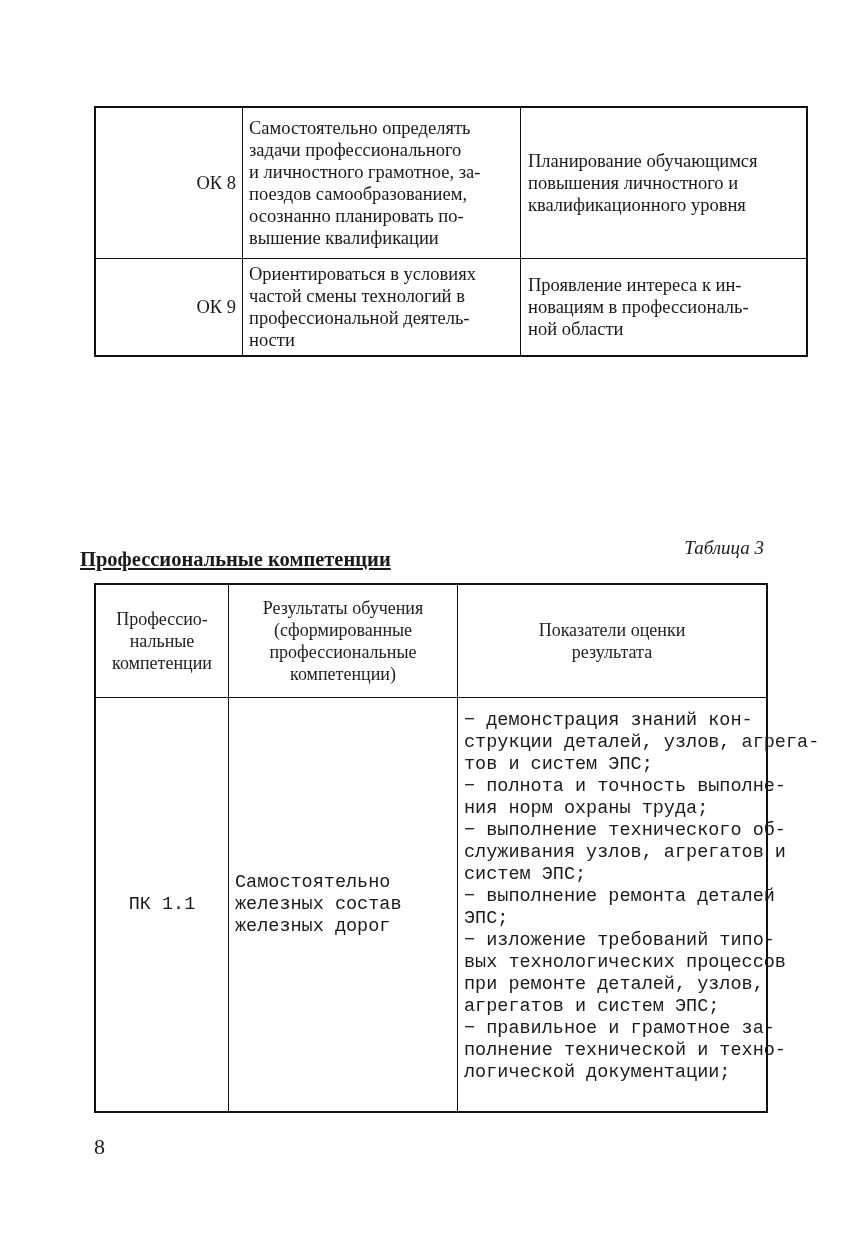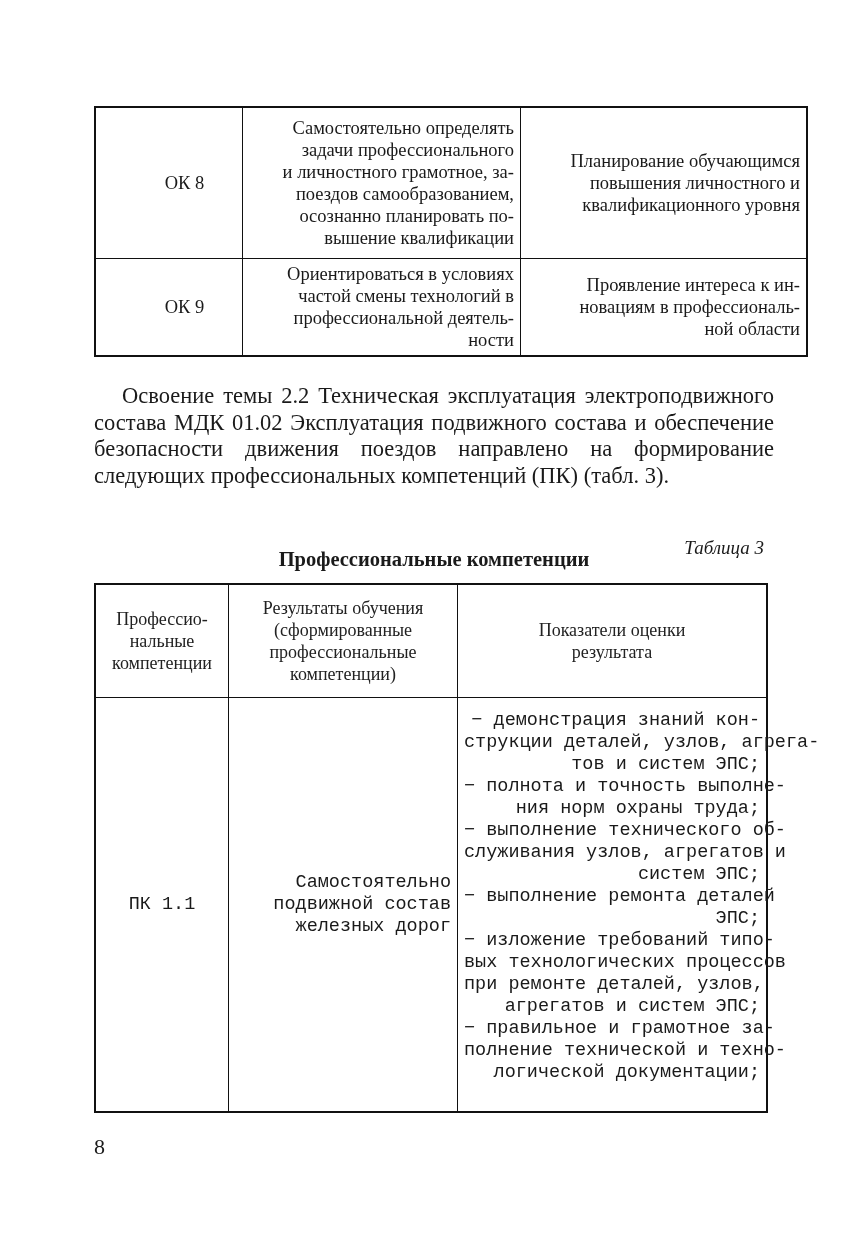--- a/index.html
+++ b/index.html
@@ -25,28 +25,27 @@
       left: 94px;
       border-collapse: collapse;
       table-layout: fixed;
       font-size: 18.5px;
       line-height: 22px;
     }
     table.t td {
       border: 1.5px solid #111;
       padding: 3px 6px 3px 6px;
       vertical-align: middle;
-      text-align: right;
     }
     table.t td.outer-l { border-left-width: 2px; }
     table.t td.outer-r { border-right-width: 2px; }
     #t1 { top: 106px; width: 680px; }
     #t1 tr.r1 td { border-top-width: 2px; height: 144px; }
     #t1 tr.r2 td { border-bottom-width: 2px; height: 90px; }
-    #t1 td.code { text-align: center; width: 103px; padding-left: 37px; }
+    #t1 td.code { text-align: right; width: 103px; padding-left: 37px; }
     #t1 td.desc { width: 265px; }
     #t1 td.ind  { width: 272px; padding-left: 7px; }
 
     .para {
       position: absolute;
       left: 94px;
       top: 383px;
       width: 680px;
       font-size: 22.5px;
       line-height: 26.6px;
@@ -58,28 +57,28 @@
     .table-label {
       position: absolute;
       right: 84px;
       top: 528px;
       font-style: italic;
       font-size: 19px;
       margin: 9px;
     }
     .table-title {
       position: absolute;
-      left: 94px;
+      left: 80px;
       width: 680px;
       top: 548px;
-      text-align: center;
       font-weight: bold;
       font-size: 20.5px;
       margin: 0;
       font-family: "Liberation Serif", "DejaVu Serif", serif;
+      text-decoration: underline;
     }
 
     #t2 { top: 583px; width: 584px; }
     #t2 tr.hdr td { border-top-width: 2px; height: 106px; text-align: center; color: #222; font-size: 18px; }
     #t2 tr.body td { border-bottom-width: 2px; height: 398px; font-family: Liberation Mono, monospace; }
     #t2 td.c1 { width: 124px; text-align: center; padding: 3px 4px; }
     #t2 td.c2 { width: 216px; }
     #t2 td.c3 { width: 296px; }
     #t2 tr.hdr td.c2 { text-align: center; }
     #t2 tr.body td.c3 { vertical-align: top; padding-top: 12px; line-height: 22px; }
@@ -131,21 +130,20 @@
       </td>
       <td class="ind outer-r">
         <span class="line">Проявление интереса к ин-</span>
         <span class="line">новациям в профессиональ-</span>
         <span class="line">ной области</span>
       </td>
     </tr>
   </tbody>
     </table>
 
-  <p class="para">Освоение темы 2.2 Техническая эксплуатация электропод­вижного состава МДК 01.02 Эксплуатация подвижного соста­ва и обеспечение безопасности движения поездов направлено на формирование следующих профессиональных компетенций (ПК) (табл. 3).</p>
 
   <p class="table-label">Таблица 3</p>
   <p class="table-title">Профессиональные компетенции</p>
 
   <table class="t" id="t2">
     <tbody>
         <tr class="hdr">
       <td class="c1 outer-l">
         <span class="line">Профессио-</span>
         <span class="line">нальные</span>
@@ -161,21 +159,21 @@
         <span class="line">Показатели оценки</span>
         <span class="line">результата</span>
       </td>
     </tr>
     <tr class="body">
       <td class="c1 outer-l">
         <span>ПК 1.1</span>
       </td>
       <td class="c2">
         <span class="line">Самостоятельно</span>
-        <span class="line">подвижной состав</span>
+        <span class="line">железных состав</span>
         <span class="line">железных дорог</span>
       </td>
       <td class="c3 outer-r" id="ind-cell">
             <span class="line">− демонстрация знаний кон-</span>
             <span class="line">струкции деталей, узлов, агрега-</span>
             <span class="line">тов и систем ЭПС;</span>
             <span class="line">− полнота и точность выполне-</span>
             <span class="line">ния норм охраны труда;</span>
             <span class="line">− выполнение технического об-</span>
             <span class="line">служивания узлов, агрегатов и</span>

